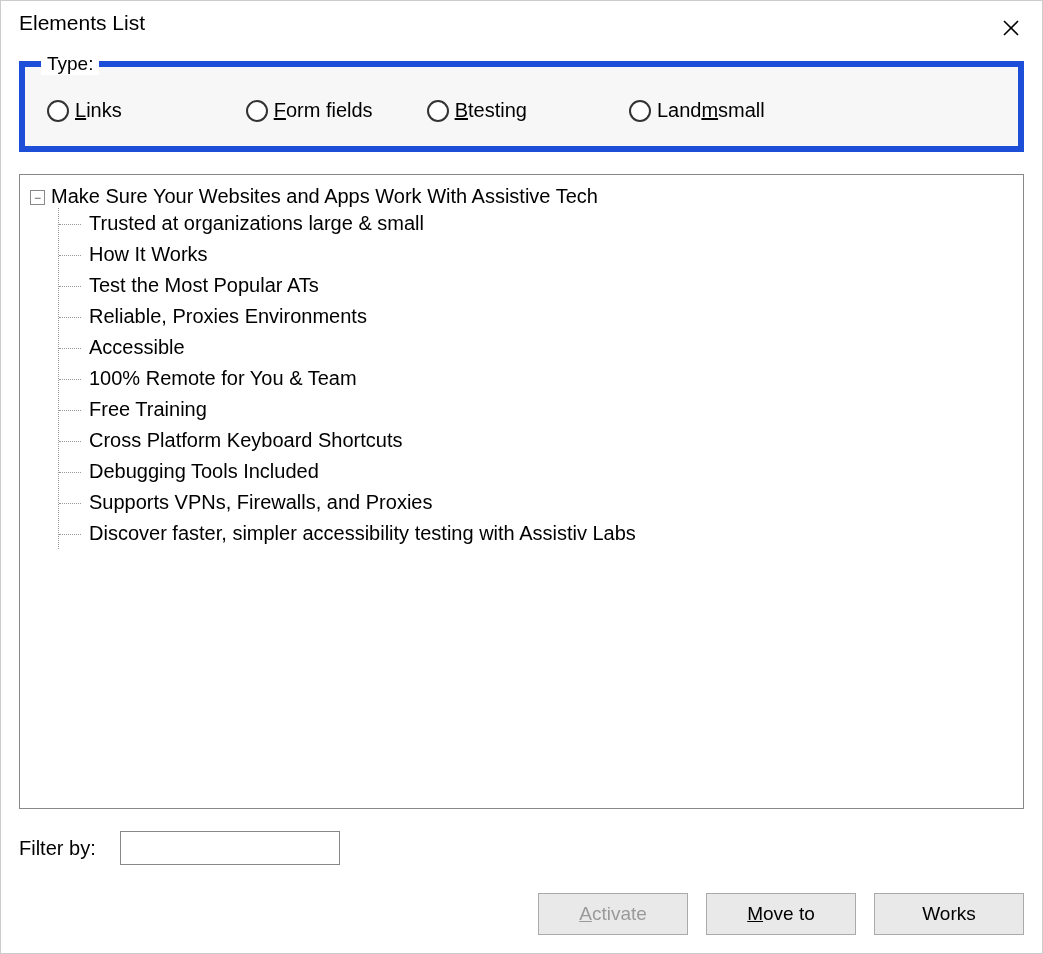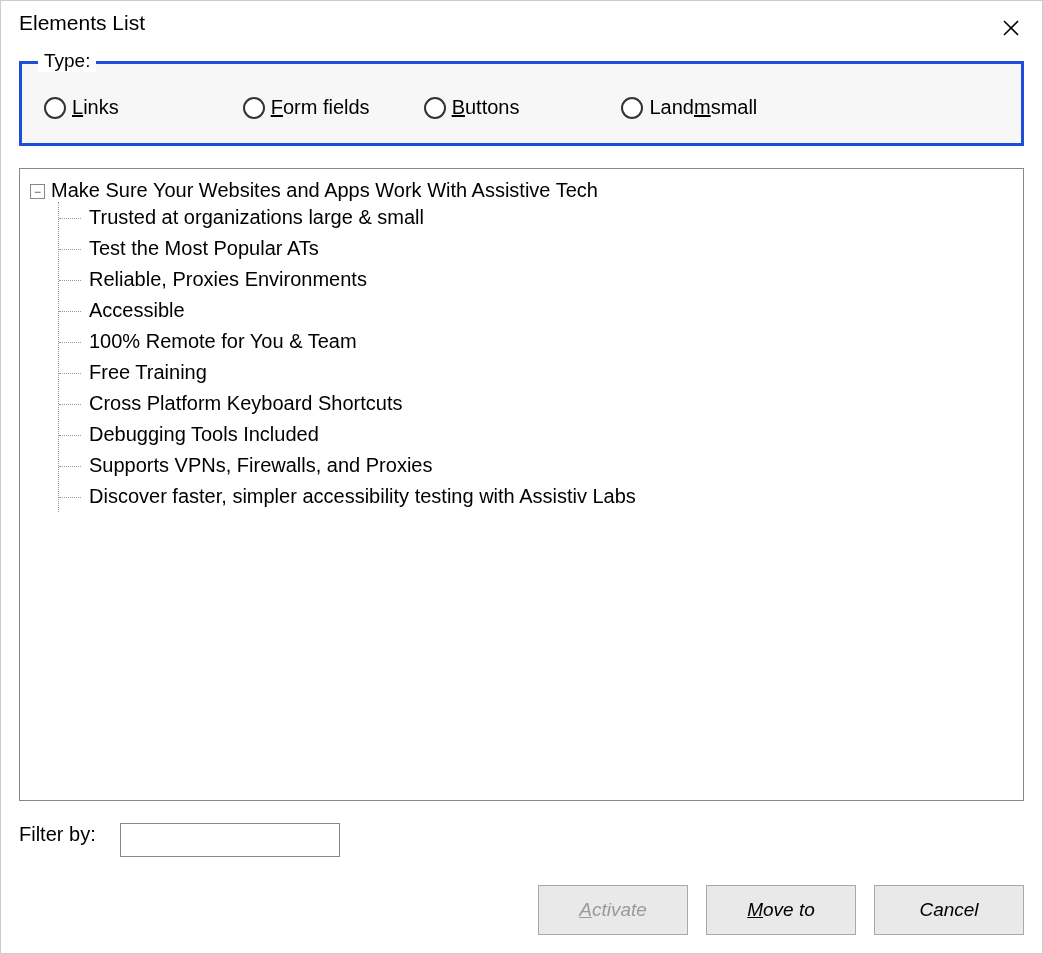--- a/index.html
+++ b/index.html
@@ -37,21 +37,21 @@
     justify-content: center;
     cursor: pointer;
   }
   .body {
     padding: 6px 18px 18px 18px;
     flex: 1;
     display: flex;
     flex-direction: column;
   }
   .fieldset {
-    border: 3px solid #1d4ed8;
+    border: 6px solid #1d4ed8;
     position: relative;
     padding: 28px 14px 20px 14px;
     background: #f7f7f7;
   }
   .legend {
     position: absolute;
     top: -14px;
     left: 16px;
     background: #fff;
     padding: 0 6px;
@@ -148,50 +148,49 @@
     content: "";
     position: absolute;
     left: 0;
     top: 16px;
     width: 22px;
     border-top: 1px dotted #999;
   }
 
   .filter-row {
     display: flex;
-    align-items: flex-start;
+    align-items: center;
     gap: 24px;
     margin-top: 22px;
     font-size: 20px;
   }
   .filter-input {
     width: 220px;
     height: 34px;
     border: 1px solid #888;
     font-size: 18px;
     padding: 2px 6px;
   }
 
   .button-row {
     display: flex;
     justify-content: flex-end;
     gap: 18px;
     margin-top: 28px;
   }
   .btn {
     min-width: 150px;
-    height: 50px;
+    height: 42px;
     border: 1px solid #aaa;
     background: #e9e9e9;
     font-size: 19px;
     display: flex;
     align-items: center;
     justify-content: center;
     cursor: pointer;
-    font-style: italic;
   }
   .btn.disabled {
     color: #9a9a9a;
     cursor: default;
   }
   .btn .ul { text-decoration: underline; }
 </style>
 </head>
 <body>
 
@@ -225,40 +224,41 @@
 
         <div class="radio-item">
           <span class="radio-circle"></span>
           <span class="radio-label"><span></span><span class="ul">F</span><span>orm fields</span></span>
         </div>
 
         <div class="radio-spacer-3"></div>
 
         <div class="radio-item">
           <span class="radio-circle"></span>
-          <span class="radio-label"><span></span><span class="ul">B</span><span>uttons</span></span>
+          <span class="radio-label"><span></span><span class="ul">B</span><span>testing</span></span>
         </div>
 
         <div class="radio-spacer-4"></div>
 
         <div class="radio-item">
           <span class="radio-circle"></span>
           <span class="radio-label"><span>Land</span><span class="ul">m</span><span>small</span></span>
         </div>
 
       </div>
     </div>
 
     <div class="tree-box" style="position:relative;">
       <div class="tree-root">
         <div class="expander">−</div>
         <div class="tree-root-label">Make Sure Your Websites and Apps Work With Assistive Tech</div>
       </div>
       <div class="tree-children" id="tree-children">
           <div class="tree-child">Trusted at organizations large &amp; small</div>
+          <div class="tree-child">How It Works</div>
           <div class="tree-child">Test the Most Popular ATs</div>
           <div class="tree-child">Reliable, Proxies Environments</div>
           <div class="tree-child">Accessible</div>
           <div class="tree-child">100% Remote for You &amp; Team</div>
           <div class="tree-child">Free Training</div>
           <div class="tree-child">Cross Platform Keyboard Shortcuts</div>
           <div class="tree-child">Debugging Tools Included</div>
           <div class="tree-child">Supports VPNs, Firewalls, and Proxies</div>
           <div class="tree-child">Discover faster, simpler accessibility testing with Assistiv Labs</div>
         </div>
@@ -271,18 +271,18 @@
     </div>
 
     <div class="button-row">
       <div class="btn disabled">
         <span><span class="ul">A</span><span>ctivate</span></span>
       </div>
       <div class="btn">
         <span><span class="ul">M</span><span>ove to</span></span>
       </div>
       <div class="btn">
-        <span>Cancel</span>
+        <span>Works</span>
       </div>
     </div>
 
   </div>
 </div>
 
 </body></html>

